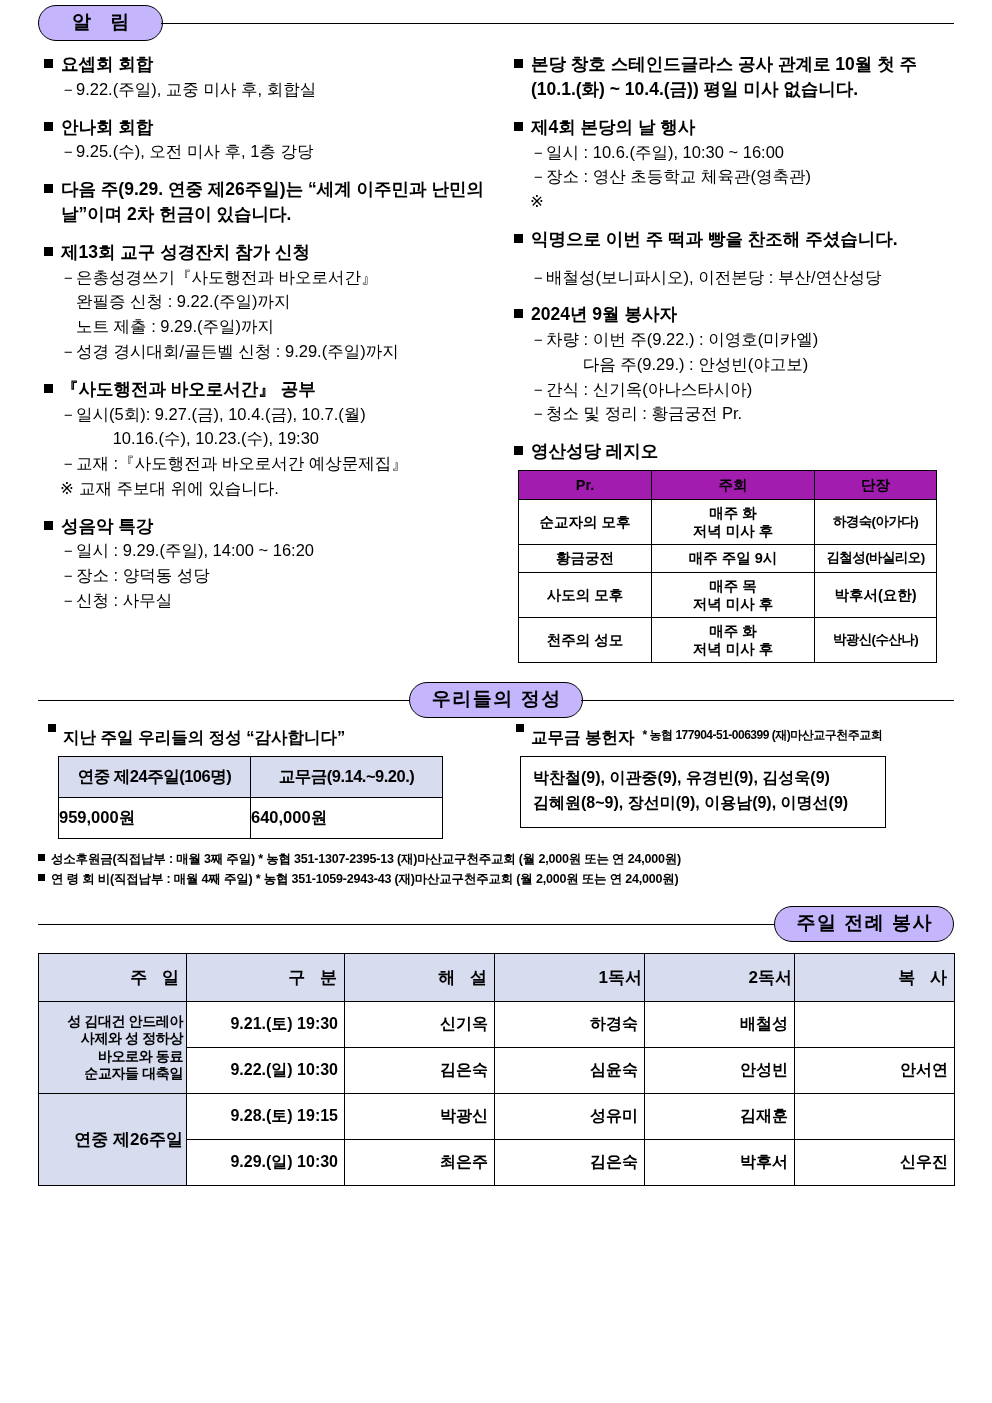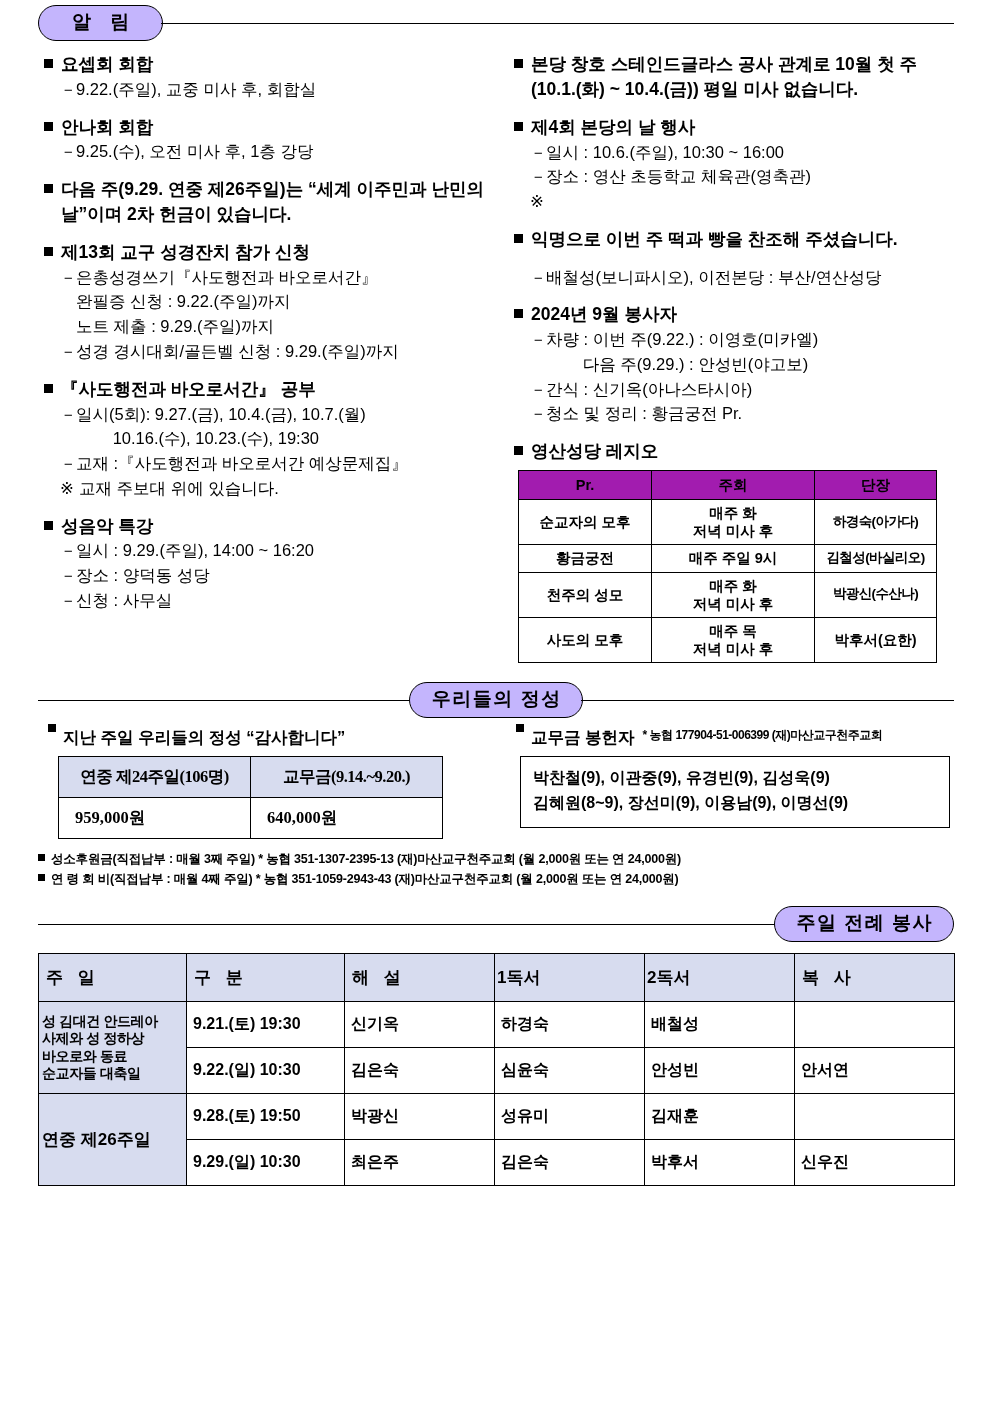--- a/index.html
+++ b/index.html
@@ -115,46 +115,46 @@
   }
   .offer-title .sq { width: 8px; height: 8px; background: #000; margin-right: 7px; position: relative; top: -3px; flex: 0 0 auto; }
   .offer-title .small { font-size: 12px; font-weight: bold; margin-left: 8px; letter-spacing: -0.5px; }
 
   .sum-table {
     margin: 7px 0 0 28px;
     border: 1.6px solid #000;
     font-size: 16.5px; font-weight: bold;
     table-layout: fixed; width: 385px;
   }
-  .sum-table th, .sum-table td { border: 1.2px solid #000; padding: 9px 16px; font-family: Liberation Serif, serif; }
+  .sum-table th, .sum-table td { border: 1.2px solid #000; padding: 9px 0; }
   .sum-table th { background: #d7dcef; letter-spacing: -0.5px; }
 
   .donors-box {
     margin: 7px 0 0 22px;
     border: 1.6px solid #000;
-    width: 430px;
+    width: 366px;
     padding: 9px 12px 11px;
     font-size: 16px; font-weight: bold;
     line-height: 1.55;
   }
 
   .fineprint { margin: 10px 38px 0 38px; font-size: 12.5px; font-weight: bold; line-height: 1.6; letter-spacing: -0.2px; }
   .fineprint .row { display: flex; align-items: baseline; }
   .fineprint .sq { width: 7px; height: 7px; background: #000; margin-right: 6px; position: relative; top: -2px; flex: 0 0 auto; }
 
   
   .lit-wrap { margin: 6px 38px 0 38px; }
   .lit {
     width: 916px;
     border: 1.6px solid #000;
     table-layout: fixed;
     font-size: 16px;
     font-weight: bold;
   }
-  .lit th, .lit td { border: 1.2px solid #000; text-align: left; margin-left: 12px; }
+  .lit th, .lit td { border: 1.2px solid #000; text-align: right; margin-left: 12px; }
   .lit th { background: #d7dcef; padding: 12px 2px; font-size: 17px; letter-spacing: 5px; text-indent: 5px; }
   .lit th.nls { letter-spacing: 0; text-indent: 0; }
   .lit td { padding: 12px 6px; }
   .lit td.feast { background: #d7dcef; font-size: 14px; line-height: 1.25; letter-spacing: -0.4px; padding: 6px 3px; }
   .lit td.feast.big { font-size: 17px; letter-spacing: 0; }
   .lit col.w1 { width: 148px; }
   .lit col.w2 { width: 158px; }
   .lit col.w3 { width: 150px; }
   .lit col.w4 { width: 150px; }
   .lit col.w5 { width: 150px; }
@@ -281,28 +281,28 @@
                   <td>순교자의 모후</td>
                   <td>매주 화<br>저녁 미사 후</td>
                   <td class="tight">하경숙(아가다)</td>
                 </tr>
                 <tr>
                   <td>황금궁전</td>
                   <td>매주 주일 9시</td>
                   <td class="tight">김철성(바실리오)</td>
                 </tr>
                 <tr>
+                  <td>사도의 모후</td>
+                  <td>매주 목<br>저녁 미사 후</td>
+                  <td>박후서(요한)</td>
+                </tr>
+                <tr>
                   <td>천주의 성모</td>
                   <td>매주 화<br>저녁 미사 후</td>
                   <td class="tight">박광신(수산나)</td>
-                </tr>
-                <tr>
-                  <td>사도의 모후</td>
-                  <td>매주 목<br>저녁 미사 후</td>
-                  <td>박후서(요한)</td>
                 </tr>
               </tbody>
             </table>
           </div>
         </div>
       </div>
   </div>
 
   <div class="sec-head center" style="margin-top:14px">
     <div class="rule r1"></div>
@@ -392,21 +392,21 @@
           </tr>
           <tr>
             <td>9.22.(일) 10:30</td>
             <td>김은숙</td>
             <td>심윤숙</td>
             <td>안성빈</td>
             <td>안서연</td>
           </tr>
           <tr>
             <td class="feast big" rowspan="2">연중 제26주일</td>
-            <td>9.28.(토) 19:50</td>
+            <td>9.28.(토) 19:15</td>
             <td>박광신</td>
             <td>성유미</td>
             <td>김재훈</td>
             <td></td>
           </tr>
           <tr>
             <td>9.29.(일) 10:30</td>
             <td>최은주</td>
             <td>김은숙</td>
             <td>박후서</td>

